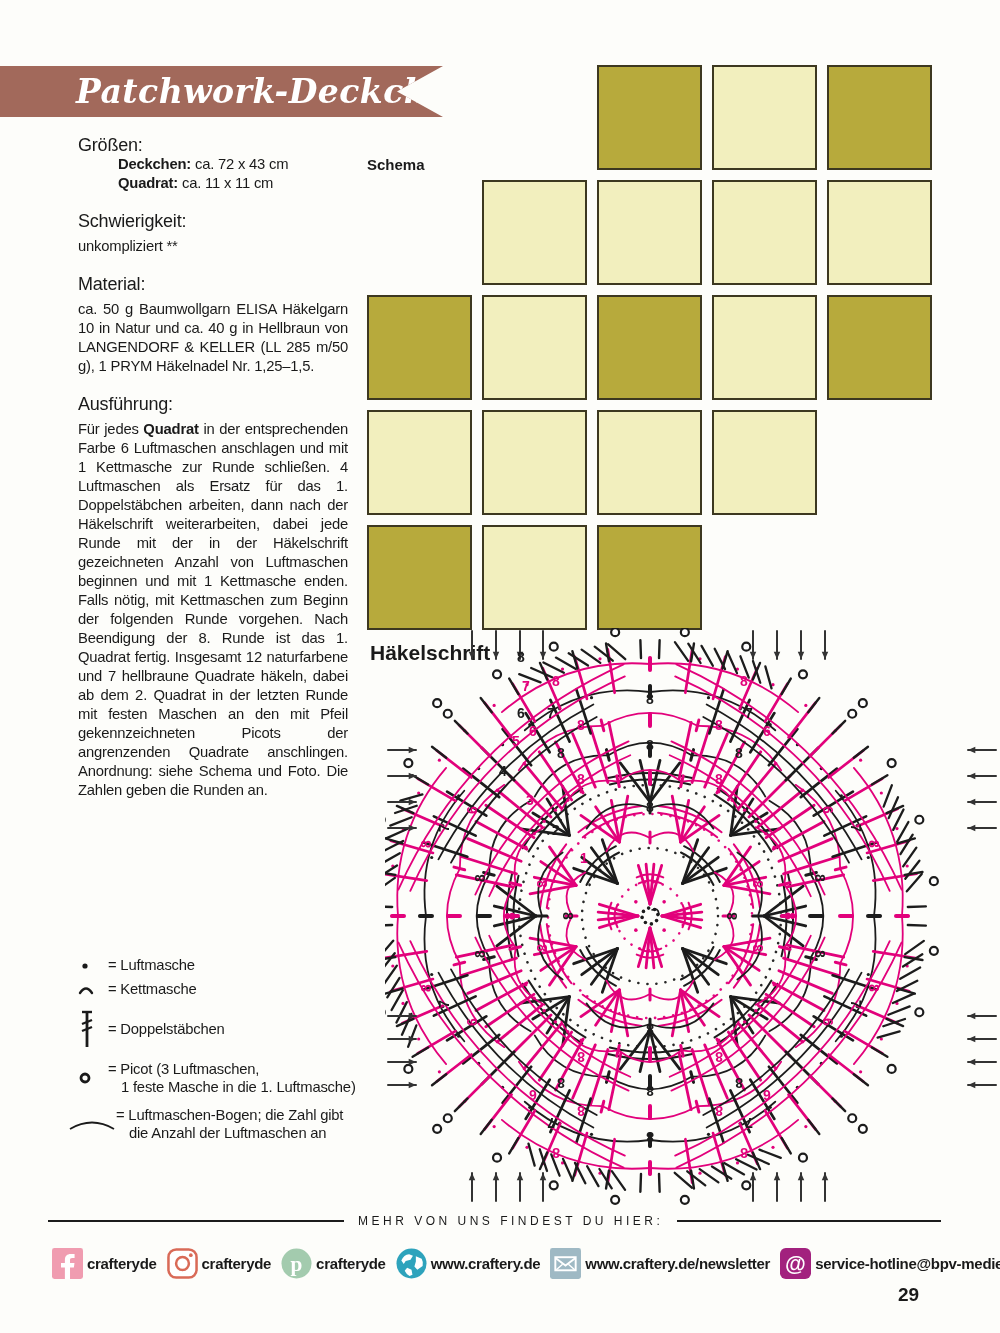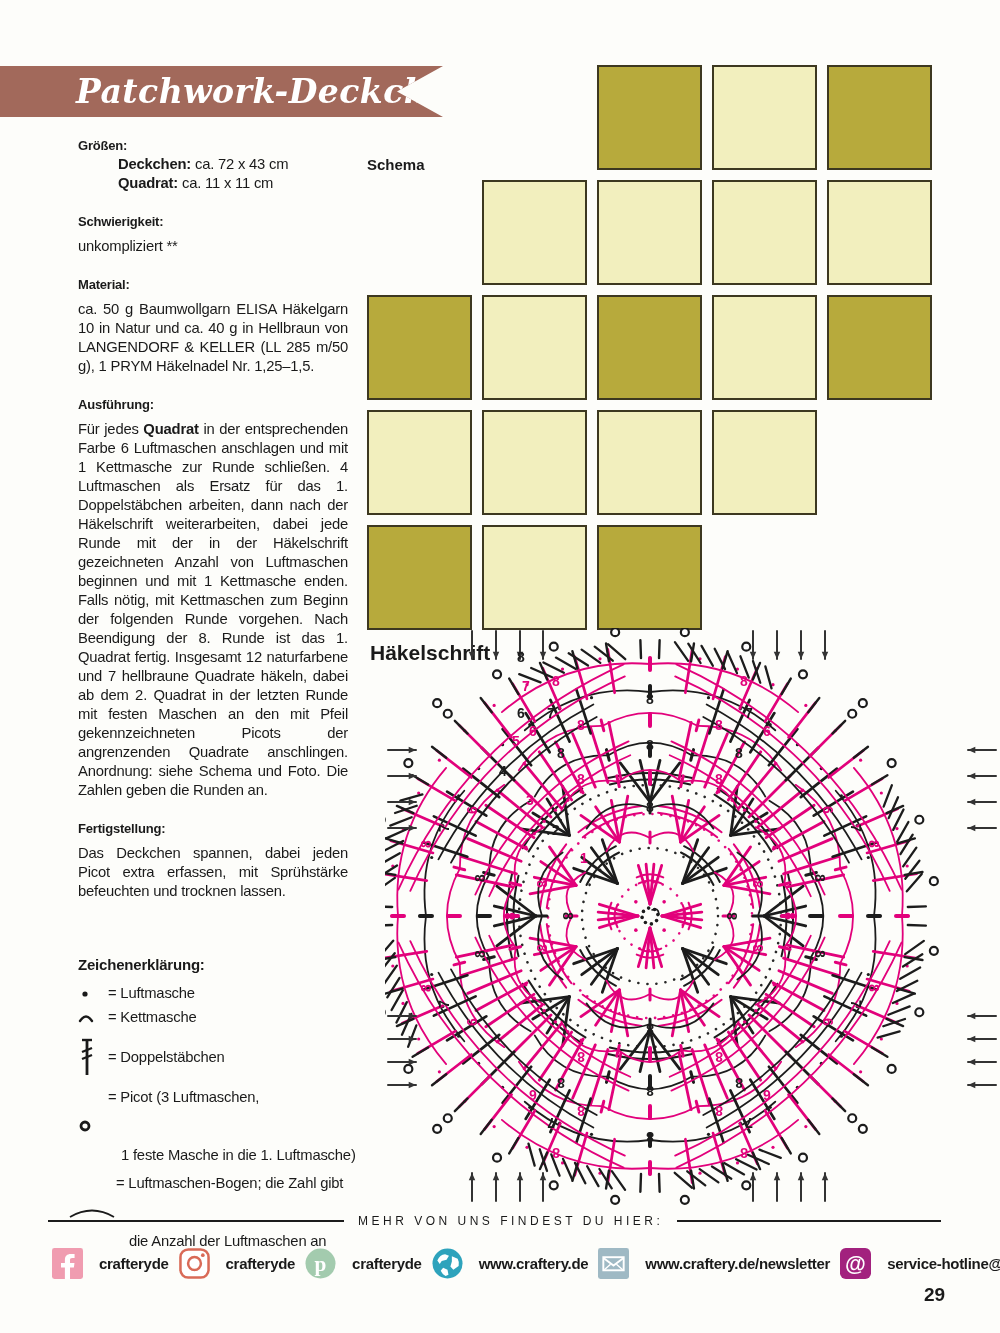--- a/index.html
+++ b/index.html
@@ -8,55 +8,55 @@
 
   
   .banner{position:absolute;left:0;top:66px;width:443px;height:51px;
           clip-path:polygon(0 0,100% 0,calc(100% - 46px) 50%,100% 100%,0 100%);
           display:flex;align-items:center;}
   .banner-title{font-family:"DejaVu Serif","Liberation Serif",serif;font-style:italic;font-weight:700;
           font-size:33px;color:#fff;padding-left:76px;letter-spacing:.5px;white-space:nowrap;}
 
   
   .col{position:absolute;left:78px;top:136px;width:270px;font-size:14.8px;line-height:19px;letter-spacing:-.2px;}
-  .col h3{font-size:13px;line-height:19px;margin:0;font-weight:bold;}
+  .col h3{font-size:18px;line-height:19px;margin:0;font-weight:normal;}
   .col p{margin:6px 0 19px 0;text-align:justify;}
   .col .plain{text-align:left;}
   .lines div{line-height:19px;margin-left:40px;}
 
   
   .legend{position:absolute;left:78px;top:956px;width:300px;font-size:14.8px;line-height:18px;letter-spacing:-.2px;}
   .legend h3{font-size:15px;margin:0 0 10px 0;}
   .legend-row{display:flex;align-items:center;margin-bottom:6px;}
   .legend-row.tall{margin:10px 0;}
   .legend-sym{width:30px;flex:0 0 30px;display:flex;align-items:center;}
   .legend-sym.wide{width:48px;flex:0 0 48px;margin-left:-10px;}
   .legend-text div{line-height:18px;}
-  .legend-text .l2{padding-left:13px;margin-top:40px;}
+  .legend-text .l2{padding-left:13px;}
 
   
   .schema-label{position:absolute;left:367px;top:156px;font-weight:bold;font-size:15px;}
   .schema-grid{position:absolute;left:367px;top:65px;display:grid;
                grid-template-columns:repeat(5,105px);grid-template-rows:repeat(5,105px);gap:10px;}
   .sq{border:2px solid #3d3820;box-sizing:border-box;}
 
   
   .hs-label{position:absolute;left:370px;top:641px;font-weight:bold;font-size:21px;}
   .hs-svg{position:absolute;left:385px;top:628px;}
 
   
   .footer-rule{position:absolute;left:48px;top:1214px;width:893px;display:flex;align-items:center;gap:14px;}
   .footer-rule .line{height:2.5px;background:#1c1c1c;}
   .footer-rule .l1{width:296px;}
   .footer-rule .l2{flex:1;}
   .footer-rule .txt{font-weight:normal;font-size:12px;letter-spacing:3.5px;white-space:nowrap;text-align:right;}
   .footer-links{position:absolute;left:52px;top:1248px;right:34px;display:flex;align-items:center;gap:10px;}
-  .footer-link{display:flex;align-items:center;gap:16px;text-decoration:none;color:#1a1a1a;justify-content:center;}
+  .footer-link{display:flex;align-items:center;gap:4px;text-decoration:none;color:#1a1a1a;justify-content:center;}
   .footer-link .label{font-weight:bold;font-size:15px;letter-spacing:-.3px;white-space:nowrap;}
-  .page-num{position:absolute;left:924px;top:1284px;font-weight:bold;font-size:19px;}
+  .page-num{position:absolute;left:898px;top:1284px;font-weight:bold;font-size:19px;}
 </style>
 </head>
 <body>
 
 <div class="page">
 
   <div class="banner" style="background: rgb(162, 105, 91);">
     <div class="banner-title">Patchwork-Deckchen</div>
   </div>
 
@@ -74,28 +74,23 @@
       <p class="plain">unkompliziert **</p>
     </div>
     <div>
       <h3>Material:</h3>
       <p>ca. 50 g Baumwollgarn ELISA Häkelgarn 10 in Natur und ca. 40 g in Hellbraun von LANGENDORF &amp; KELLER (LL 285 m/50 g), 1 PRYM Häkelnadel Nr. 1,25–1,5.</p>
     </div>
     <div>
       <h3>Ausführung:</h3>
       <p><span>Für jedes </span><b>Quadrat</b><span> in der entsprechenden Farbe 6 Luftmaschen anschlagen und mit 1 Kettmasche zur Runde schließen. 4 Luftmaschen als Ersatz für das 1. Doppelstäbchen arbeiten, dann nach der Häkelschrift weiterarbeiten, dabei jede Runde mit der in der Häkelschrift gezeichneten Anzahl von Luftmaschen beginnen und mit 1 Kettmasche enden. Falls nötig, mit Kettmaschen zum Beginn der folgenden Runde vorgehen. Nach Beendigung der 8. Runde ist das 1. Quadrat fertig. Insgesamt 12 naturfarbene und 7 hellbraune Quadrate häkeln, dabei ab dem 2. Quadrat in der letzten Runde mit festen Maschen an den mit Pfeil gekennzeichneten Picots der angrenzenden Quadrate anschlingen. Anordnung: siehe Schema und Foto. Die Zahlen geben die Runden an.</span></p>
     </div>
-    <div>
-      <h3>Fertigstellung:</h3>
-      <p>Das Deckchen spannen, dabei jeden Picot extra erfassen, mit Sprühstärke befeuchten und trocknen lassen.</p>
-    </div>
   </div>
 
   <div class="legend">
-    <h3>Zeichenerklärung:</h3>
     <div>
         <div class="legend-row">
           <span class="legend-sym">
             <svg width="20" height="14" viewBox="0 0 20 14">
               <circle cx="7" cy="8" r="2.6" fill="#1a1a1a"></circle>
             </svg>
           </span>
           <div class="legend-text">
             <div>= Luftmasche</div>
           </div>

